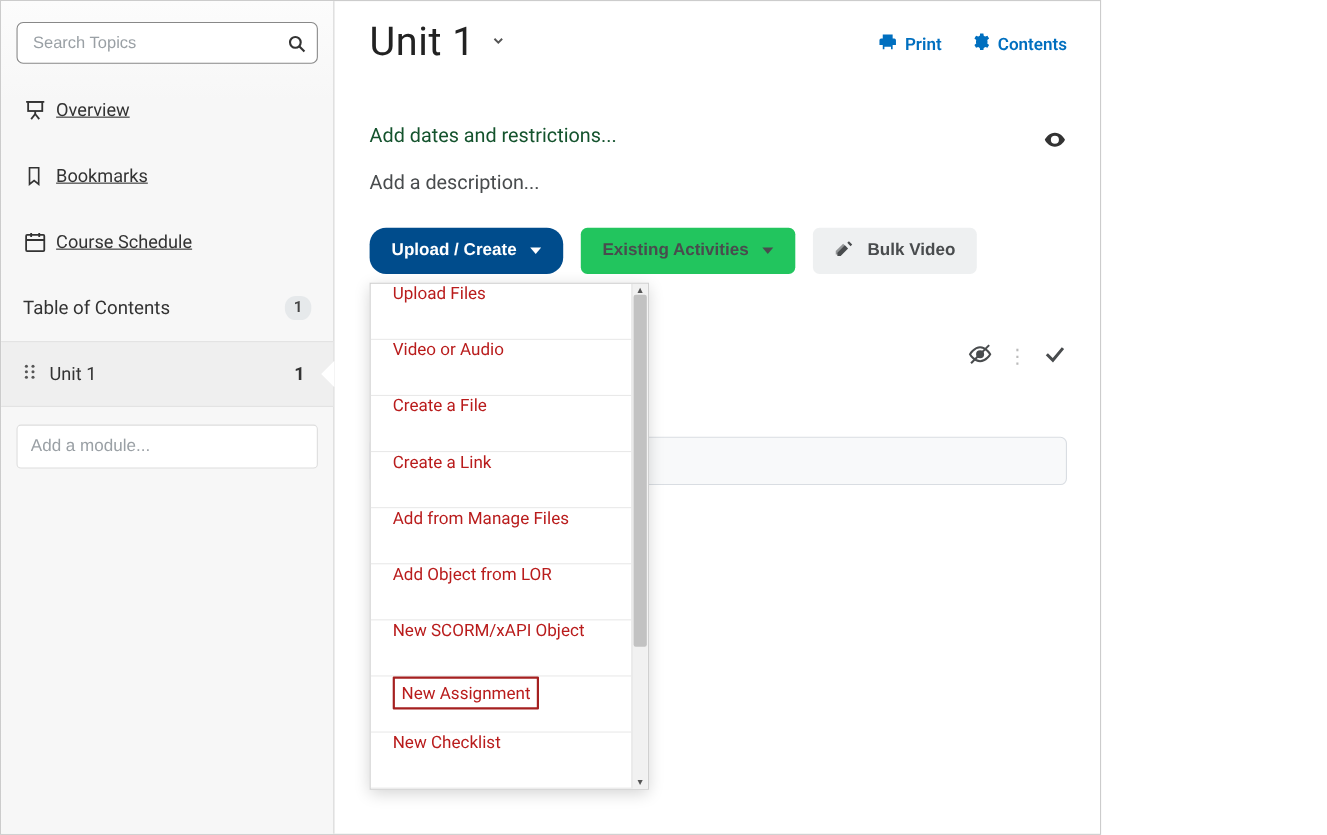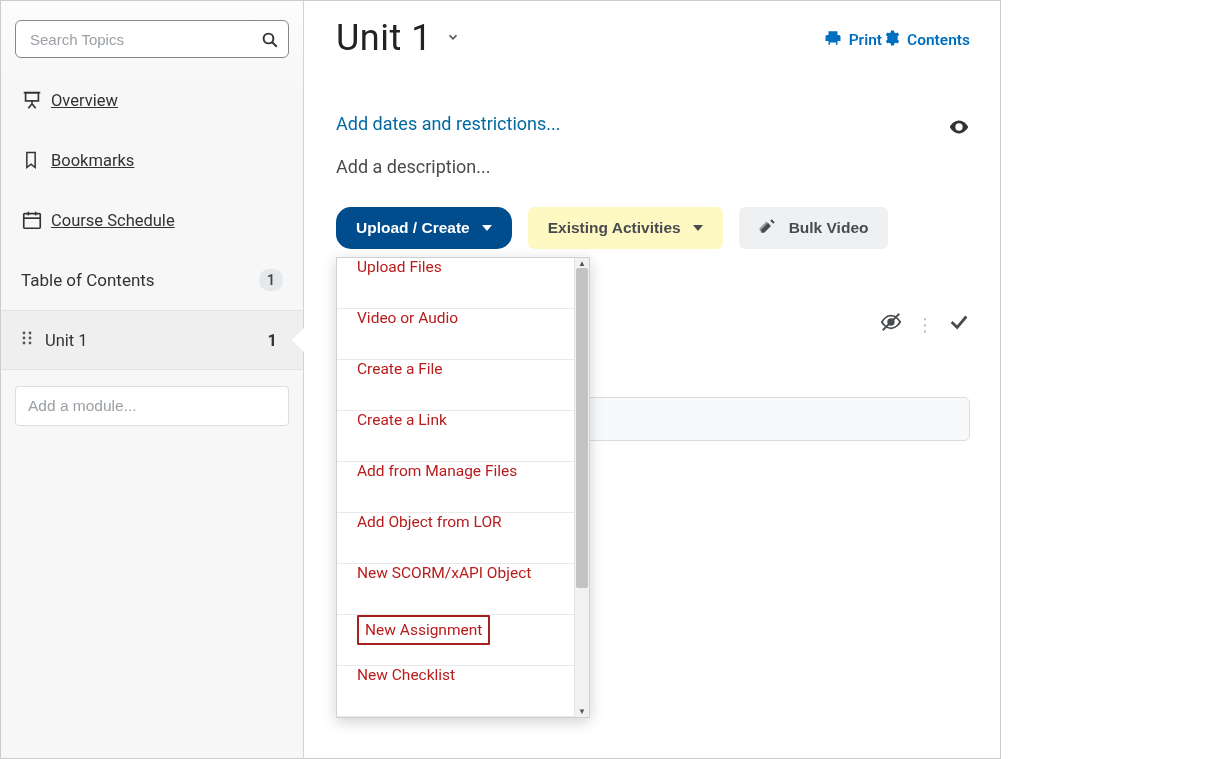--- a/index.html
+++ b/index.html
@@ -93,33 +93,33 @@
       font-size: 15.5px;
       color: #555;
       background: #fff;
     }
     
     .main { flex: 1; padding: 12px 30px 0 32px; position: relative; }
     .header-row { display: flex; align-items: center; justify-content: space-between; margin-top: 4px; }
     .title-wrap { display:flex; align-items:center; gap: 14px; }
     .title { font-size: 36px; font-weight: 400; color:#222; letter-spacing: .5px; }
     .title-caret { color:#555; }
-    .header-actions { display:flex; margin-top: 4px; }
+    .header-actions { display:flex; gap: 26px; margin-top: 4px; }
     .hact { display:flex; align-items:center; gap:7px; color:#006fbf; font-size:15.5px; font-weight:600; cursor:pointer; }
     .hact svg { fill:#006fbf; }
-    .linklike { margin-top: 54px; font-size: 18px; color:#0369a1; cursor: pointer; }
+    .linklike { margin-top: 54px; font-size: 18px; color:#14532d; cursor: pointer; }
     .linklike2 { margin-top: 22px; font-size: 18px; color:#494c4e; cursor: pointer; }
     .eye-row { position: absolute; right: 30px; top: 115px; color:#333; }
     .btn-row { display:flex; gap: 16px; margin-top: 30px; }
     .btn {
       height: 42px; border-radius: 6px; display:flex; align-items:center; gap:12px;
       padding: 0 20px; font-size: 15.5px; font-weight:600; cursor:pointer; border:none;
     }
     .btn-primary { background:#004c8c; color:#fff;border-radius:15px; }
-    .btn-secondary { background:#fef9c3; color:#494c4e; }
+    .btn-secondary { background:#22c55e; color:#494c4e; }
     .btn-plain { background:#eef0f1; color:#494c4e; }
     .btn svg { flex-shrink:0; }
     .caret-down { width:0; height:0; border-left:5px solid transparent; border-right:5px solid transparent; border-top:6px solid currentColor; }
     
     .dropdown {
       position: absolute; left: 32px; top: 256px;
       width: 254px; max-height: 480px;
       background:#fff;
       border: 1px solid #d0d0d0;
       box-shadow: 0 4px 14px rgba(0,0,0,.18);

